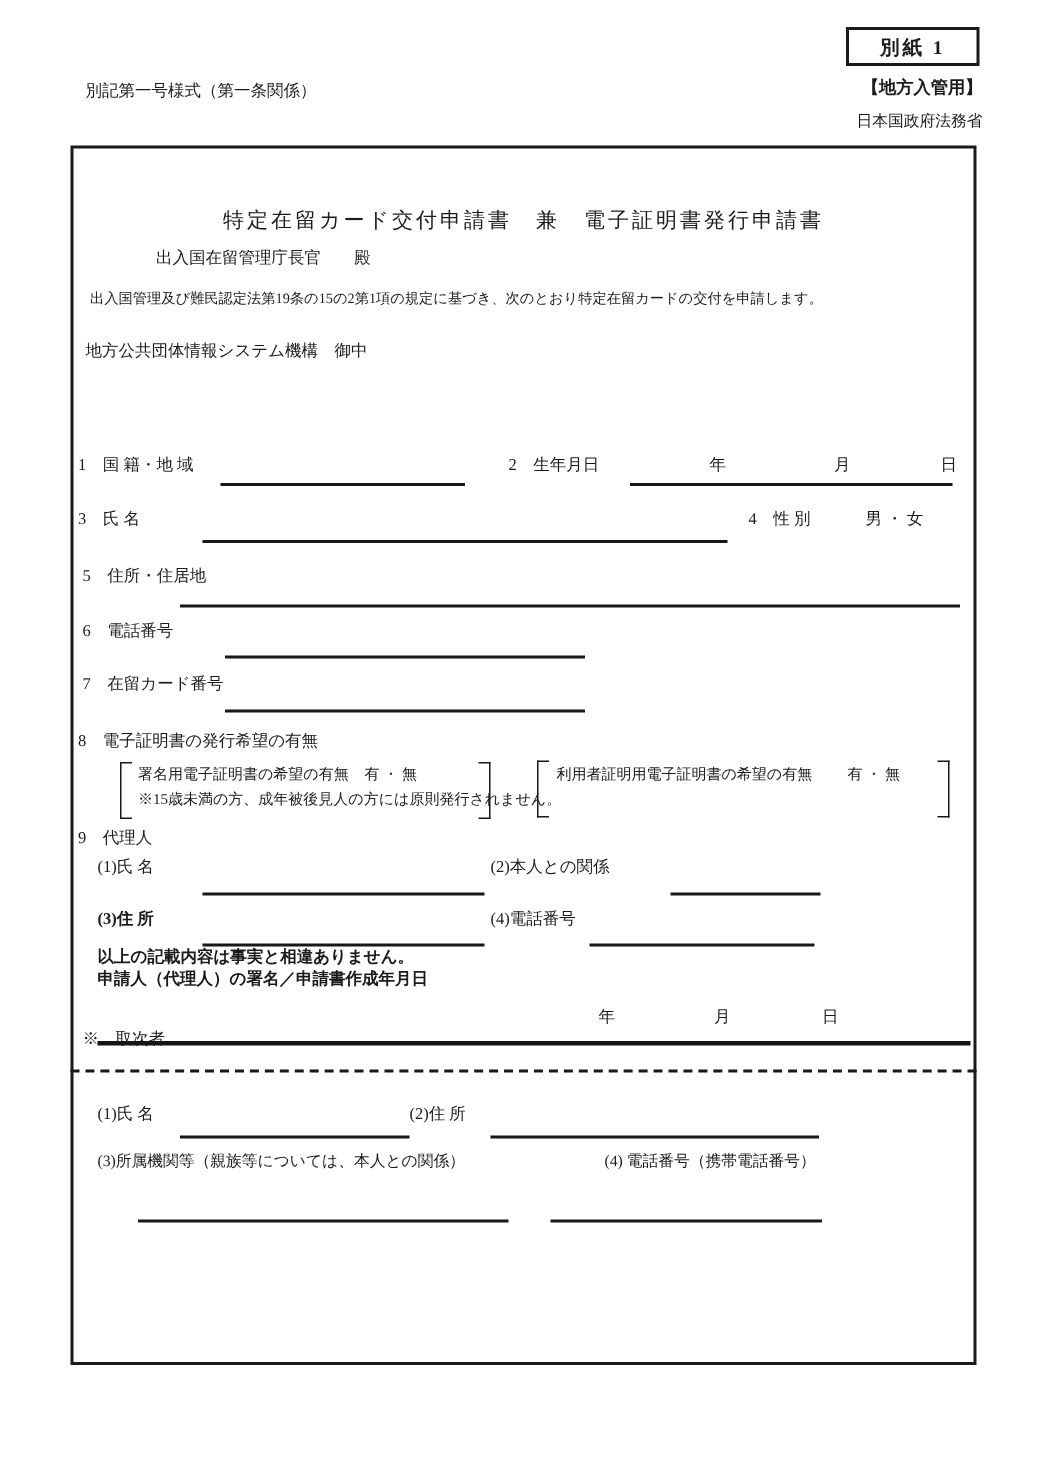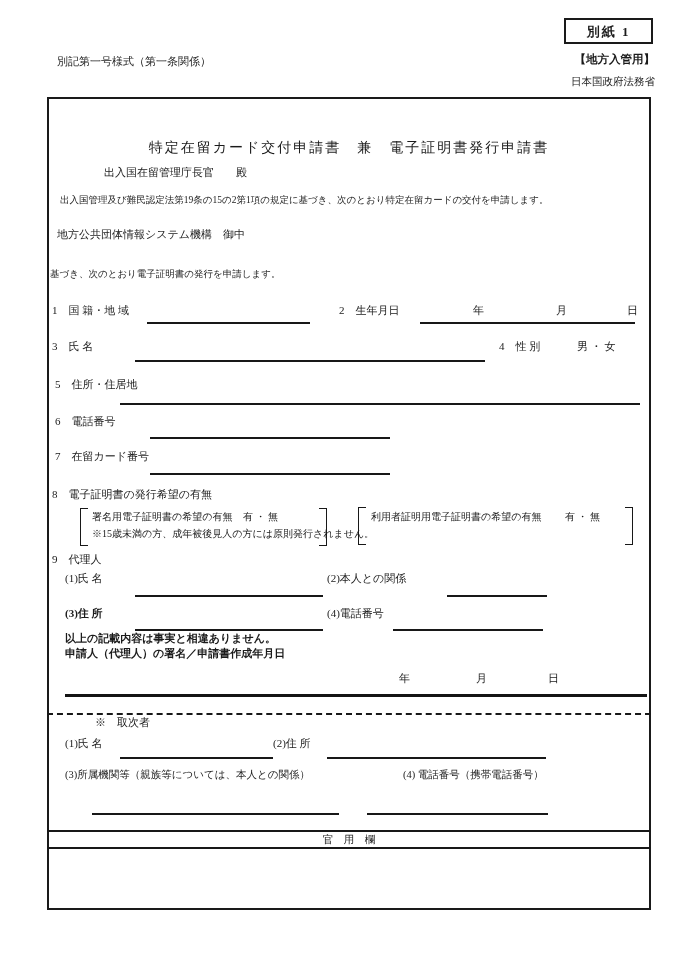--- a/index.html
+++ b/index.html
@@ -73,21 +73,21 @@
   #up4      { left:393px; top:629px; width:150px; }
 
   #decl1 { left:65px; top:632px; font-size:11px; }
   #decl2 { left:65px; top:647px; font-size:11px; }
   #d2-year  { left:399px; top:672px; }
   #d2-month { left:476px; top:672px; }
   #d2-day   { left:548px; top:672px; }
   #sig-line { position:absolute; left:65px; top:694px; width:582px; height:3px; background:#141414; }
 
   #dash-line { position:absolute; left:47px; top:713px; width:604px; height:0; border-top:2px dashed #181818; }
-  #agent-label { left:55px; top:716px;margin-left:40px; }
+  #agent-label { left:55px; top:687px; }
   #g1-label { left:65px;  top:737px; }
   #g2-label { left:273px; top:737px; }
   #ug1      { left:120px; top:757px; width:153px; }
   #ug2      { left:327px; top:757px; width:219px; }
   #g3-label { left:65px;  top:768px; font-size:10.5px; }
   #g4-label { left:403px; top:768px; font-size:10.5px; }
   #ug3      { left:92px;  top:813px; width:247px; }
   #ug4      { left:367px; top:813px; width:181px; }
 
   #officials-band { position:absolute; left:47px; top:830px; width:604px; height:19px;
@@ -104,21 +104,20 @@
   <div class="abs" id="office-tag">【地方入管用】</div>
   <div class="abs" id="issuer">日本国政府法務省</div>
 
   <div id="main-box"></div>
 
   <div class="abs" id="title">特定在留カード交付申請書　兼　電子証明書発行申請書</div>
 
   <div class="abs" id="addr1">出入国在留管理庁長官　　殿</div>
   <div class="abs" id="stmt1">出入国管理及び難民認定法第19条の15の2第1項の規定に基づき、次のとおり特定在留カードの交付を申請します。</div>
   <div class="abs" id="addr2">地方公共団体情報システム機構　御中</div>
-  <div class="abs" id="stmt2b">基づき、次のとおり電子証明書の発行を申請します。</div>
 
   <div class="abs" id="f1-label">1　国 籍・地 域</div>
   <div class="uline" id="u1"></div>
   <div class="abs" id="f2-label">2　生年月日</div>
   <div class="abs" id="d1-year">年</div>
   <div class="abs" id="d1-month">月</div>
   <div class="abs" id="d1-day">日</div>
   <div class="uline" id="u2"></div>
 
   <div class="abs" id="f3-label">3　氏 名</div>
@@ -165,15 +164,14 @@
   <div class="abs" id="agent-label">※　取次者</div>
   <div class="abs" id="g1-label">(1)氏 名</div>
   <div class="abs" id="g2-label">(2)住 所</div>
   <div class="uline" id="ug1"></div>
   <div class="uline" id="ug2"></div>
   <div class="abs" id="g3-label">(3)所属機関等（親族等については、本人との関係）</div>
   <div class="abs" id="g4-label">(4) 電話番号（携帯電話番号）</div>
   <div class="uline" id="ug3"></div>
   <div class="uline" id="ug4"></div>
 
-  <div id="officials-band">官　用　欄</div>
 
 </div>
 
 </body></html>

